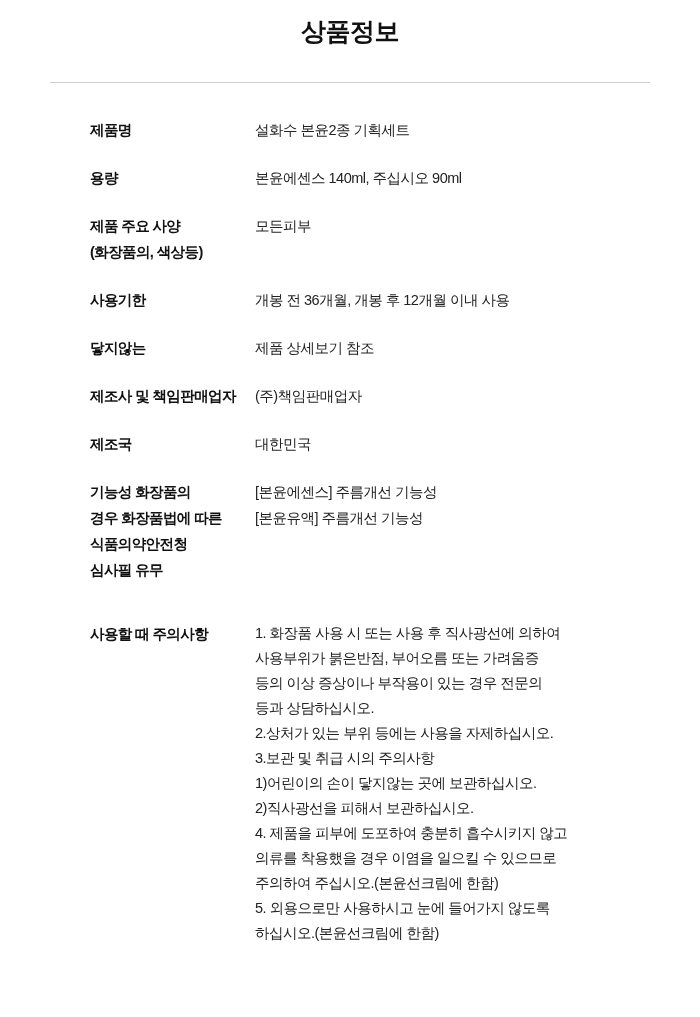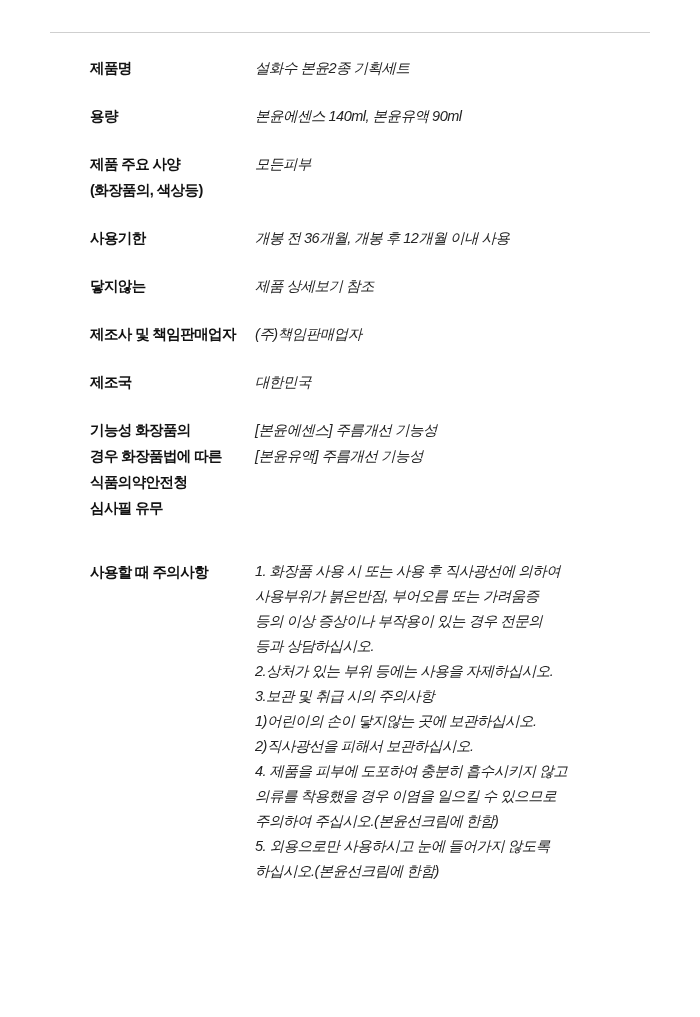--- a/index.html
+++ b/index.html
@@ -31,21 +31,21 @@
     line-height: 38px;
   }
   .title-rule {
     width: 600px;
     height: 1px;
     background: #cfcfcf;
     margin: 32px auto 0 auto;
   }
   .spec-table {
     width: 600px;
-    margin: 0 auto;
+    margin: 12px auto;
     border-collapse: collapse;
     table-layout: fixed;
   }
   .spec-table tr {
     vertical-align: top;
   }
   .spec-table td {
     padding: 0;
   }
   .cell-label {
@@ -61,50 +61,50 @@
   }
   .cell-value {
     padding: 22px 20px 0 0 !important;
     box-sizing: border-box;
     font-size: 14.5px;
     font-weight: normal;
     line-height: 26px;
     letter-spacing: -0.5px;
     color: #222222;
     white-space: pre-line;
-    font-style: italic;
   }
   .row-caution .cell-label {
     padding-top: 38px !important;
   }
   .row-caution .cell-value {
     padding-top: 38px !important;
     line-height: 25px;
   }
   .row-func .cell-value {
     padding-top: 22px !important;
   }
 </style>
 </head>
 <body>
 
 <div class="page">
 
+  <h1 class="doc-title">상품정보</h1>
 
   <div class="title-rule"></div>
 
   <table class="spec-table">
     <tbody>
       <tr>
         <td class="cell-label">제품명</td>
         <td class="cell-value">설화수 본윤2종 기획세트</td>
       </tr>
       <tr>
         <td class="cell-label">용량</td>
-        <td class="cell-value">본윤에센스 140ml, 본윤유액 90ml</td>
+        <td class="cell-value">본윤에센스 140ml, 주십시오 90ml</td>
       </tr>
       <tr>
         <td class="cell-label">제품 주요 사양
 (화장품의, 색상등)</td>
         <td class="cell-value">모든피부</td>
       </tr>
       <tr>
         <td class="cell-label">사용기한</td>
         <td class="cell-value">개봉 전 36개월, 개봉 후 12개월 이내 사용</td>
       </tr>

